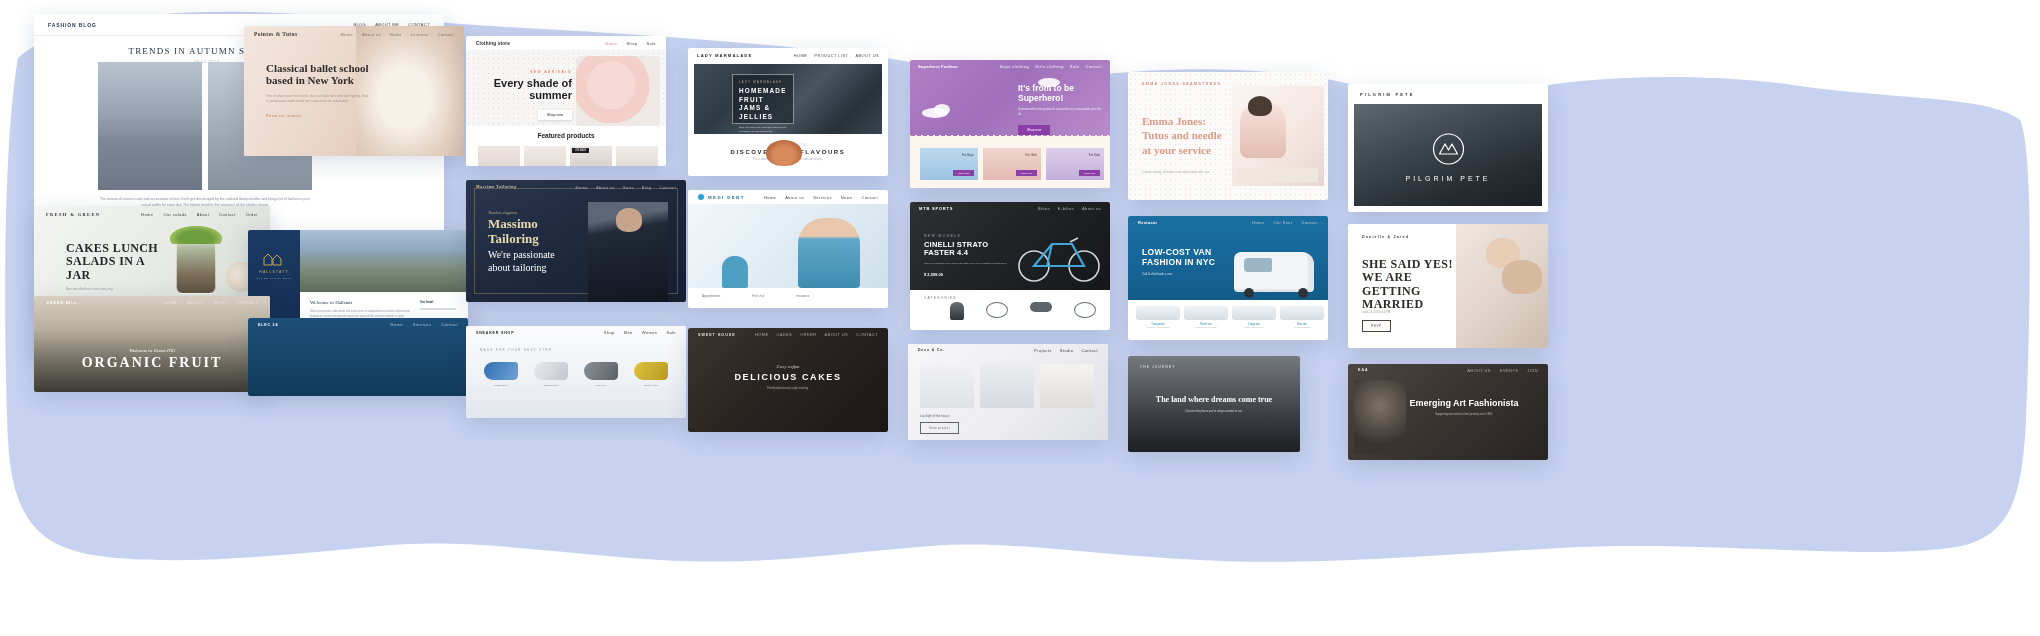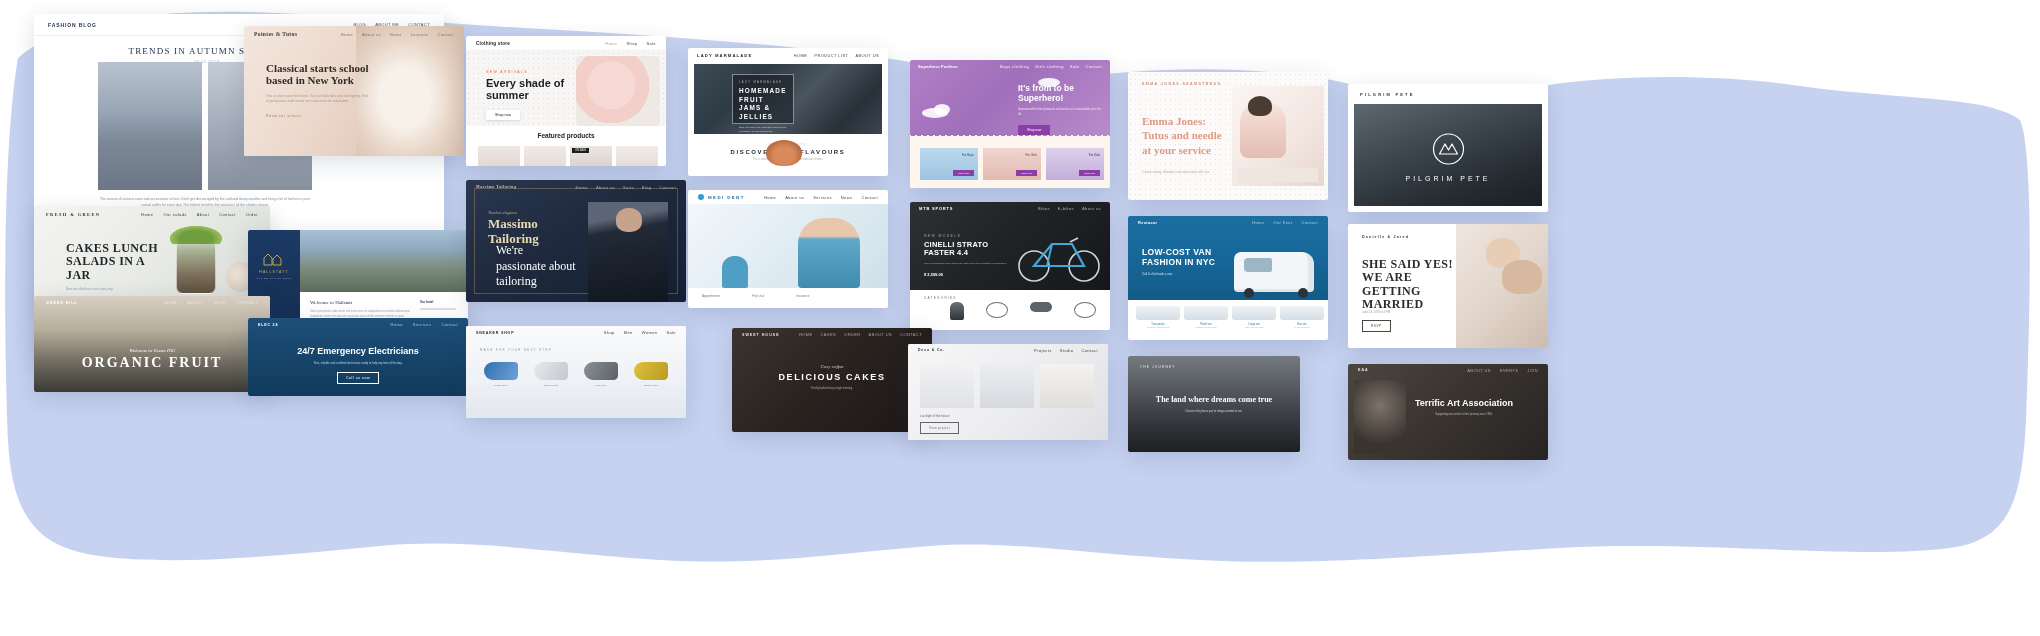--- a/index.html
+++ b/index.html
@@ -157,38 +157,38 @@
       <div class="brand serif" style="color:#3b3a38;font-size:5.5px;letter-spacing:.4px;">Pointes &amp; Tutus</div>
       <div class="nav">
         <span style="color:#5a534d;">Home</span>
         <span style="color:#5a534d;">About us</span>
         <span style="color:#5a534d;">News</span>
         <span style="color:#5a534d;">Lessons</span>
         <span style="color:#5a534d;">Contact</span>
       </div>
     </div>
     <div style="position:absolute;left:22px;top:36px;width:118px;">
-      <div class="serif h1" style="font-size:11px;color:#2f2d2b;">Classical starts school based in New York</div>
+      <div class="serif h1" style="font-size:11px;color:#2f2d2b;">Classical ballet school based in New York</div>
       <div class="sub" style="margin-top:7px;width:104px;font-size:3.3px;color:#6b645e;">This is where your text starts. You can click here and start typing. Sed ut perspiciatis unde omnis iste natus error sit voluptatem.</div>
       <div style="margin-top:9px;font-size:3.6px;letter-spacing:.6px;color:#b07a5e;">Read our school</div>
     </div>
   </div>
 
   <div class="card" style="left:466px;top:36px;width:200px;height:130px;">
     <div class="bar" style="top:0;height:15px;padding:0 10px;border-bottom:1px solid #f2f2f2;">
       <div class="brand" style="color:#23242a;font-size:4.6px;letter-spacing:.2px;">Clothing store</div>
       <div class="nav">
         <span style="color:#e8663a;">Home</span>
         <span>Shop</span>
         <span>Sale</span>
       </div>
     </div>
     <div class="dots" style="position:absolute;left:0;right:0;top:15px;height:75px;background-color:#f7f6f5;"></div>
     <div class="photo ph-hat" style="right:6px;top:20px;width:84px;height:70px;border-radius:4px;"></div>
-    <div style="position:absolute;left:20px;top:34px;width:86px;">
+    <div style="position:absolute;left:20px;top:34px;width:86px;text-align:right;">
       <div class="eyebrow" style="color:#e8663a;">NEW ARRIVALS</div>
       <div class="h1" style="font-size:11px;color:#1d1e22;margin-top:3px;">Every shade of summer</div>
       <div style="margin-top:8px;display:inline-block;font-size:3.6px;padding:3px 9px;background:#fff;color:#1d1e22;box-shadow:0 1px 3px rgba(0,0,0,.14);">Shop now</div>
     </div>
     <div style="position:absolute;left:0;right:0;top:96px;text-align:center;font-size:6.5px;font-weight:700;color:#1d1e22;">Featured products</div>
     <div class="thumbrow" style="left:12px;top:110px;">
       <div class="ph" style="width:42px;height:34px;background:linear-gradient(180deg,#efe7e2,#d9cec8);"></div>
       <div class="ph" style="width:42px;height:34px;background:linear-gradient(180deg,#f1eae6,#ddd2cc);"></div>
       <div class="ph" style="width:42px;height:34px;background:linear-gradient(180deg,#ece6e3,#cfc5c0);position:relative;">
         <span style="position:absolute;left:2px;top:2px;font-size:2.6px;background:#1d1e22;color:#fff;padding:1px 3px;">ON SALE</span>
@@ -343,21 +343,21 @@
         <span style="color:#c9d2de;">Blog</span>
         <span style="color:#c9d2de;">Contact</span>
       </div>
     </div>
     <div style="position:absolute;left:22px;top:30px;width:96px;">
       <div class="serif" style="font-size:4px;color:#b9ad8d;font-style:italic;">Timeless elegance</div>
       <div class="serif h1" style="font-size:13px;color:#e7d9ae;margin-top:2px;">Massimo Tailoring</div>
     </div>
     <div style="position:absolute;right:18px;top:22px;width:80px;height:100px;background:linear-gradient(170deg,#5c6676 0 18%,#222a38 30%,#10161f 100%);"></div>
     <div style="position:absolute;right:44px;top:28px;width:26px;height:24px;background:#c6a48c;border-radius:48% 48% 42% 42%;"></div>
-    <div class="serif" style="position:absolute;left:22px;bottom:12px;width:80px;font-size:12px;color:#ffffff;line-height:1.3;margin-left:8px;">We're passionate about tailoring</div>
+    <div class="serif" style="position:absolute;left:22px;bottom:28px;width:80px;font-size:10px;color:#ffffff;line-height:1.3;">We're passionate about tailoring</div>
   </div>
 
   <div class="card" style="left:688px;top:190px;width:200px;height:118px;">
     <div class="bar" style="top:0;height:14px;padding:0 10px;">
       <span style="display:inline-block;width:6px;height:6px;border-radius:50%;background:#2e9ed4;margin-right:4px;"></span>
       <div class="brand" style="color:#2b6f93;font-size:4.4px;letter-spacing:1.4px;">MEDI DENT</div>
       <div class="nav" style="gap:9px;">
         <span>Home</span>
         <span>About us</span>
         <span>Services</span>
@@ -481,25 +481,20 @@
   <div class="card" style="left:248px;top:318px;width:220px;height:78px;">
     <div class="photo ph-elec" style="inset:0;"></div>
     <div class="bar" style="top:0;height:13px;padding:0 10px;">
       <div class="brand" style="color:#fff;font-size:3.6px;letter-spacing:.8px;">ELEC 24</div>
       <div class="nav" style="gap:10px;">
         <span style="color:#cfe0ee;">Home</span>
         <span style="color:#cfe0ee;">Services</span>
         <span style="color:#cfe0ee;">Contact</span>
       </div>
     </div>
-    <div class="centerbox" style="top:28px;width:170px;">
-      <div class="h1" style="font-size:9px;">24/7 Emergency Electricians</div>
-      <div style="font-size:2.8px;color:#bed3e4;margin-top:5px;">Fast, reliable and certified electricians ready to help any time of the day.</div>
-      <div class="btn" style="margin-top:6px;color:#fff;">Call us now</div>
-    </div>
   </div>
 
   <div class="card" style="left:466px;top:326px;width:220px;height:92px;">
     <div class="photo ph-shoe" style="inset:0;"></div>
     <div class="bar" style="top:0;height:13px;padding:0 10px;">
       <div class="brand" style="color:#23262b;font-size:3.6px;letter-spacing:.8px;">SNEAKER SHOP</div>
       <div class="nav" style="gap:9px;">
         <span>Shop</span>
         <span>Men</span>
         <span>Women</span>
@@ -514,21 +509,21 @@
       <div style="width:34px;height:18px;background:linear-gradient(120deg,#dfc23c,#b89a22);border-radius:10px 4px 5px 10px;"></div>
     </div>
     <div class="thumbrow" style="left:18px;top:58px;gap:16px;">
       <span style="width:34px;font-size:2.4px;color:#7a828b;text-align:center;">Runner Blue</span>
       <span style="width:34px;font-size:2.4px;color:#7a828b;text-align:center;">Classic White</span>
       <span style="width:34px;font-size:2.4px;color:#7a828b;text-align:center;">Trail Grey</span>
       <span style="width:34px;font-size:2.4px;color:#7a828b;text-align:center;">Sprint Yellow</span>
     </div>
   </div>
 
-  <div class="card" style="left:688px;top:328px;width:200px;height:104px;margin-left:44px;">
+  <div class="card" style="left:688px;top:328px;width:200px;height:104px;">
     <div class="photo ph-cake" style="inset:0;"></div>
     <div class="bar" style="top:0;height:13px;padding:0 10px;">
       <div class="brand" style="color:#e8e2da;font-size:3.6px;letter-spacing:1px;">SWEET HOUSE</div>
       <div class="nav" style="gap:8px;">
         <span style="color:#cfc8bf;">HOME</span>
         <span style="color:#cfc8bf;">CAKES</span>
         <span style="color:#cfc8bf;">ORDER</span>
         <span style="color:#cfc8bf;">ABOUT US</span>
         <span style="color:#cfc8bf;">CONTACT</span>
       </div>
@@ -574,18 +569,18 @@
     <div class="bar" style="top:0;height:12px;padding:0 10px;">
       <div class="brand" style="color:#efe9e2;font-size:3.6px;letter-spacing:1px;">EAA</div>
       <div class="nav" style="gap:9px;">
         <span style="color:#d2c9bf;">ABOUT US</span>
         <span style="color:#d2c9bf;">EVENTS</span>
         <span style="color:#d2c9bf;">JOIN</span>
       </div>
     </div>
     <div style="position:absolute;left:6px;top:16px;width:52px;height:74px;background:radial-gradient(circle at 50% 35%,#7c736a,#3a342f 70%);"></div>
     <div class="centerbox" style="top:34px;width:120px;left:58%;">
-      <div class="h1" style="font-size:9px;">Terrific Art Association</div>
+      <div class="h1" style="font-size:9px;">Emerging Art Fashionista</div>
       <div style="font-size:2.6px;color:#c3bab0;margin-top:5px;">Supporting new artists in their journey since 1994.</div>
     </div>
   </div>
 
 </div>
 
 </body></html>

